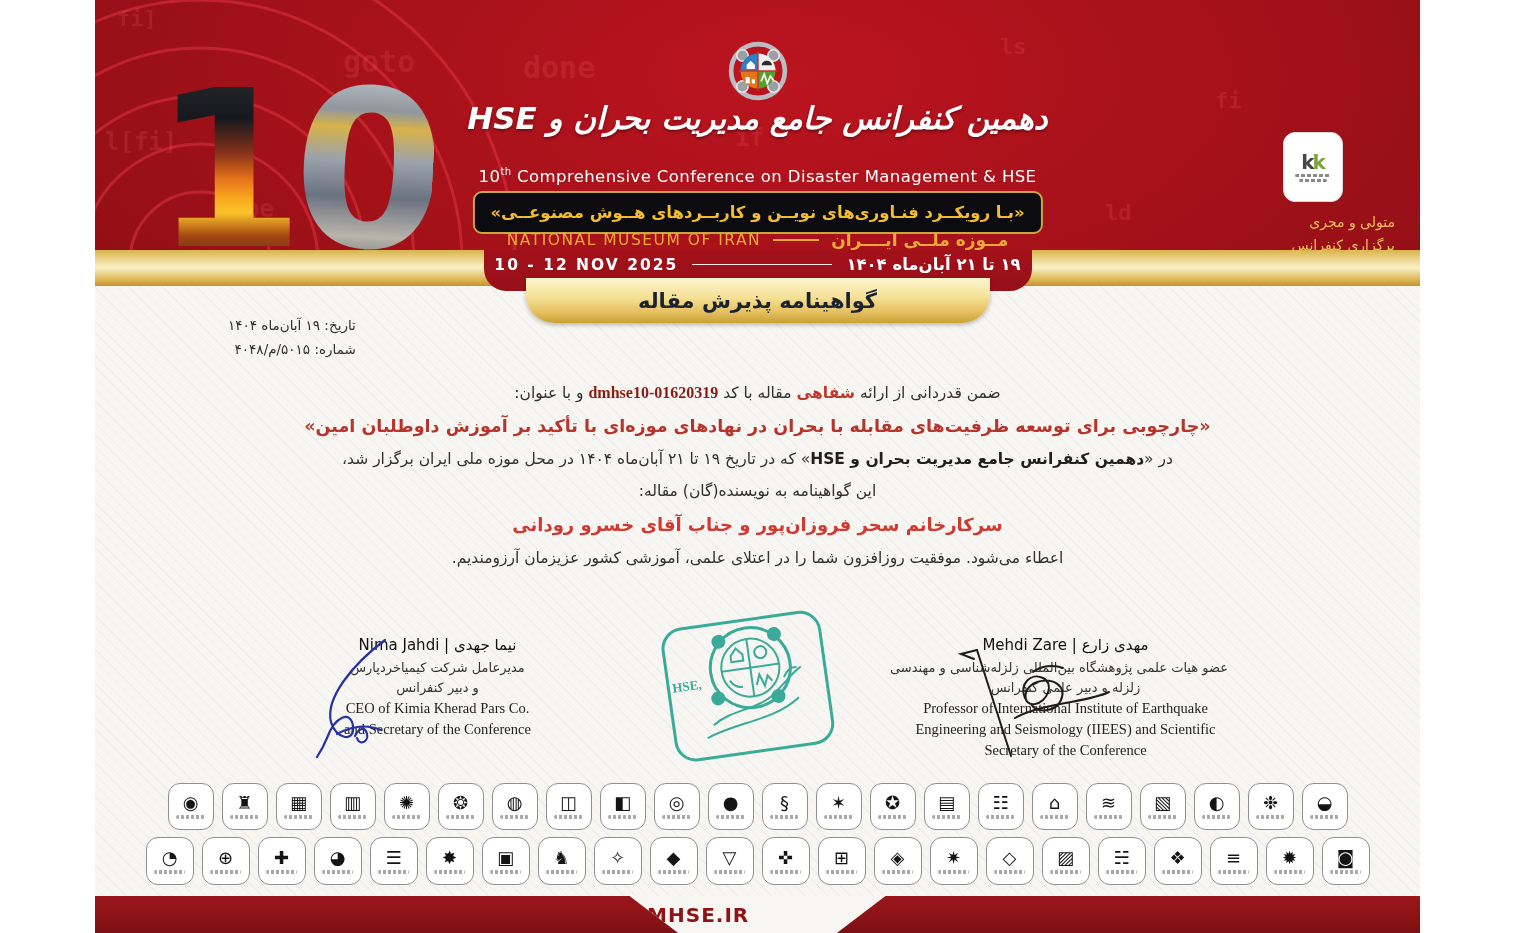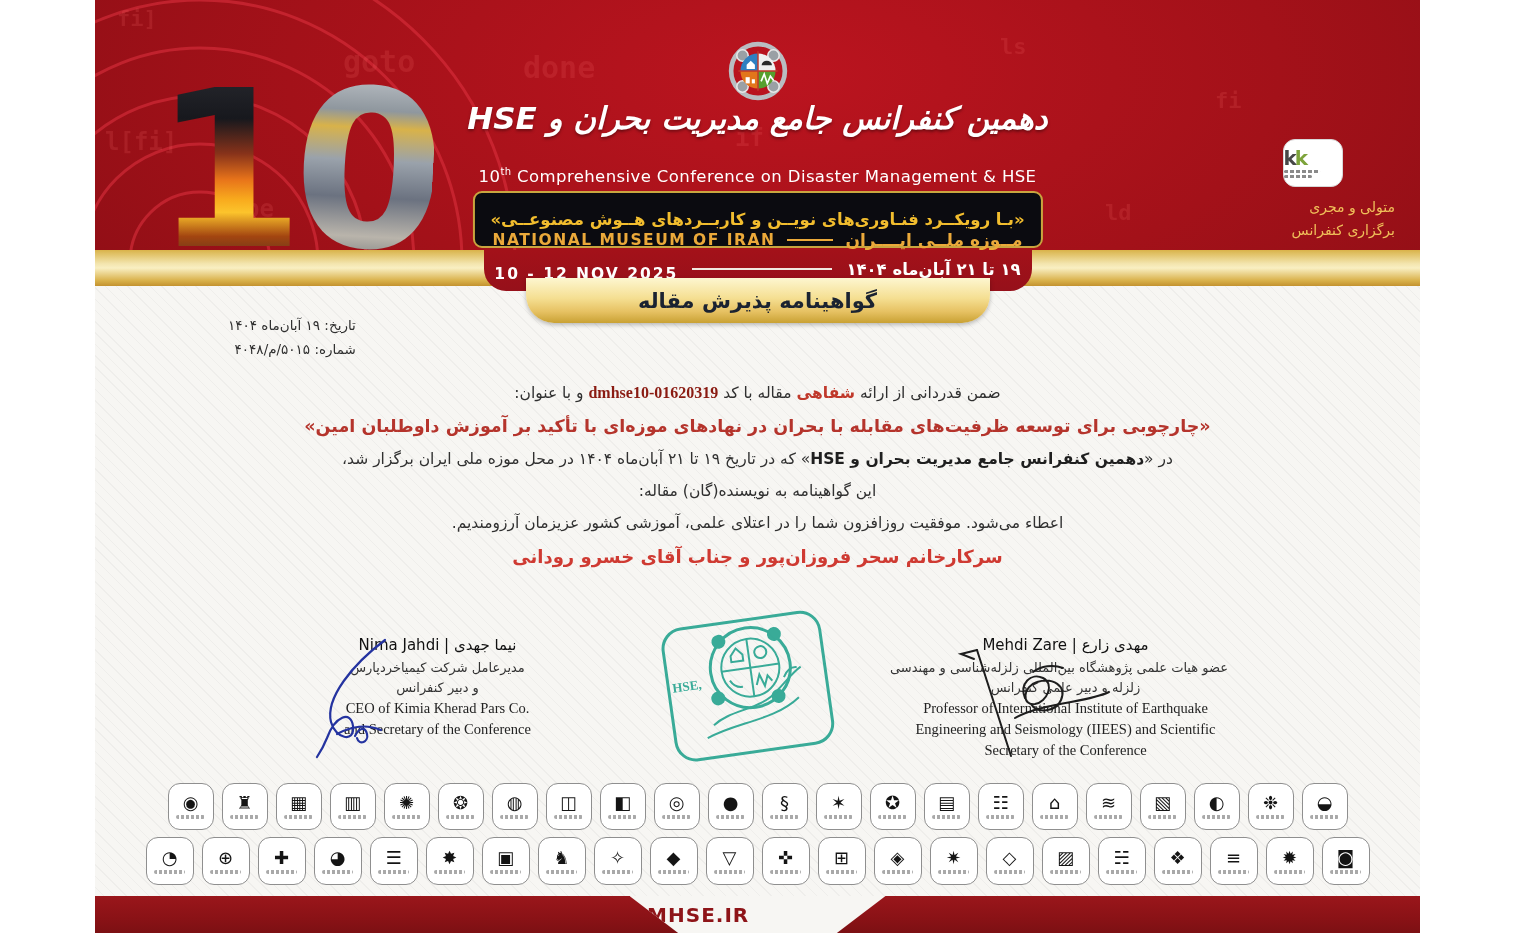--- a/index.html
+++ b/index.html
@@ -32,52 +32,52 @@
 
   .title-fa { position:absolute; left:0; top:100px; width:100%; text-align:center;
     direction:rtl; color:#ffffff; font-size:31px; font-weight:bold; font-style:italic;
     text-shadow:0 2px 3px rgba(0,0,0,0.35); }
   .title-en { position:absolute; left:0; top:166px; width:100%; text-align:center;
     color:#ffffff; font-size:16.5px; letter-spacing:0.4px; }
   .title-en sup { font-size:10px; }
 
   .badge { position:absolute; left:50%; transform:translateX(-50%); top:191px;
     background:#0b0b10; border:2px solid #c9a53f; border-radius:9px;
-    padding:17px 16px; direction:rtl; white-space:nowrap;
+    padding:10px 16px; direction:rtl; white-space:nowrap;
     color:#f2bd2e; font-size:16.5px; font-weight:bold; }
 
   .venue-row { position:absolute; left:0; top:230px; width:100%;
     display:flex; justify-content:center; align-items:center; gap:12px; }
-  .venue-en { color:#eba93a; font-weight:bold; font-size:15.5px; letter-spacing:1.5px;text-align:right; }
+  .venue-en { color:#eba93a; font-weight:normal; font-size:15.5px; letter-spacing:1.5px;text-align:right; }
   .venue-dash { width:46px; height:2px; background:#eba93a; }
   .venue-fa { color:#eba93a; font-weight:bold; font-size:17px; direction:rtl; }
 
   
   .gold-band { position:absolute; left:0; top:250px; width:100%; height:36px;
     background:linear-gradient(180deg,#d9b34a 0%, #f3e5ae 38%, #f9efc2 50%, #d9b14a 85%, #c3922f 100%); }
   .red-tab { position:absolute; left:50%; transform:translateX(-50%); top:250px;
     width:548px; height:41px; border-radius:0 0 22px 22px;
     background:linear-gradient(180deg,#a31119 0%, #96101a 100%); }
   .date-row { position:absolute; left:0; top:255px; width:100%;
     display:flex; justify-content:center; align-items:center; gap:14px; }
-  .date-en { color:#ffffff; font-weight:bold; font-size:15.5px; letter-spacing:2px;margin-top:10px; }
+  .date-en { color:#ffffff; font-weight:bold; font-size:15.5px; letter-spacing:2px; }
   .date-dash { width:140px; height:1.5px; background:#f0e8e0; }
   .date-fa { color:#ffffff; font-weight:bold; font-size:16.5px; direction:rtl; }
 
   .title-tab { position:absolute; left:50%; transform:translateX(-50%); top:278px;
     width:464px; height:45px; border-radius:0 0 28px 28px;
     background:linear-gradient(180deg,#fdf6d0 0%, #f5df92 45%, #e6c162 75%, #c9a133 100%);
     display:flex; align-items:center; justify-content:center;
     box-shadow:0 2px 4px rgba(0,0,0,0.25); }
   .title-tab-text { direction:rtl; color:#1b2331; font-size:21px; font-weight:bold; }
 
   
   .org { position:absolute; right:25px; top:132px; width:165px; text-align:center; }
-  .org-logo { width:60px; height:48px; margin:7px auto; background:#ffffff; border-radius:12px;
-    border:1px solid #d8d8d8; display:flex; flex-direction:column; align-items:flex-start; justify-content:center; gap:2px; }
+  .org-logo { width:60px; height:70px; margin:0 auto; background:#ffffff; border-radius:12px;
+    border:1px solid #d8d8d8; display:flex; flex-direction:column; align-items:center; justify-content:center; gap:2px; }
   .kks { font-weight:800; font-size:20px; letter-spacing:-2px; line-height:1; }
   .kks .k1 { color:#474747; } .kks .k2 { color:#7da33b; }
   .org-sq { width:36px; height:3px; border-radius:2px;
     background:repeating-linear-gradient(90deg,#8a8a8a 0 4px, transparent 4px 6px); }
   .org-label { margin-top:9px; color:#f0c05a; font-size:14px; line-height:1.65; direction:rtl;text-align:right; }
 
   
   .meta { position:absolute; left:133px; top:313px; direction:rtl; text-align:right;
     color:#2f2f2f; font-size:13.5px; line-height:1.8; white-space:nowrap; }
 
@@ -209,22 +209,22 @@
     <div class="meta">
       <div>تاریخ: ۱۹ آبان‌ماه ۱۴۰۴</div>
       <div>شماره: ۵۰۱۵/م/۴۰۴۸</div>
     </div>
 
     <div class="bodytext">
       <div class="bline"><span>ضمن قدردانی از ارائه </span><span class="hl-red">شفاهی</span><span> مقاله با کد </span><span class="code-red">dmhse10-01620319</span><span> و با عنوان:</span></div>
       <div class="bline paper-title">«چارچوبی برای توسعه ظرفیت‌های مقابله با بحران در نهادهای موزه‌ای با تأکید بر آموزش داوطلبان امین»</div>
       <div class="bline"><span>در «</span><span class="bold-dark">دهمین کنفرانس جامع مدیریت بحران و HSE</span><span>» که در تاریخ ۱۹ تا ۲۱ آبان‌ماه ۱۴۰۴ در محل موزه ملی ایران برگزار شد،</span></div>
       <div class="bline">این گواهینامه به نویسنده(گان) مقاله:</div>
+      <div class="bline authors">سرکارخانم سحر فروزان‌پور و جناب آقای خسرو رودانی</div>
       <div class="bline">اعطاء می‌شود. موفقیت روزافزون شما را در اعتلای علمی، آموزشی کشور عزیزمان آرزومندیم.</div>
-      <div class="bline authors">سرکارخانم سحر فروزان‌پور و جناب آقای خسرو رودانی</div>
     </div>
 
     <div class="sig-left">
       <div class="sig-name" dir="rtl">نیما جهدی | Nima Jahdi</div>
       <div class="sig-fa">مدیرعامل شرکت کیمیاخردپارس</div>
       <div class="sig-fa">و دبیر کنفرانس</div>
       <div class="sig-en">CEO of Kimia Kherad Pars Co.</div>
       <div class="sig-en">and Secretary of the Conference</div>
     </div>
     <svg class="sig-svg" style="left:220px; top:636px;" width="85" height="125" viewBox="0 0 85 125">

